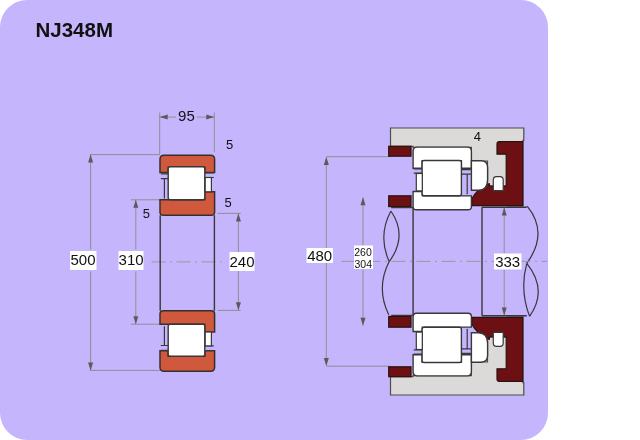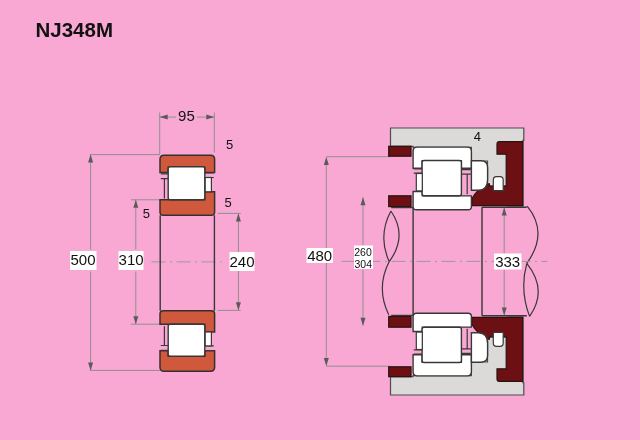--- a/index.html
+++ b/index.html
@@ -1,16 +1,16 @@
 <!DOCTYPE html>
 <html><head>
 <meta charset="utf-8">
 <style>
 html,body{margin:0;padding:0;background:#fff;}
-#page{position:relative;width:640px;height:440px;background:#f9a8d4;font-family:"Liberation Sans",sans-serif;}
+#page{position:relative;width:548px;height:440px;background:#c4b5fd;font-family:"Liberation Sans",sans-serif;border-radius:27px;}
 svg{position:absolute;top:0;left:0;}
 text{font-family:"Liberation Sans",sans-serif;fill:#111;}
 .dim{stroke:#8f8f8f;stroke-width:1;fill:none;}
 .cl{stroke:#9a9a9a;stroke-width:1;fill:none;}
 .arr{fill:#5a5a5a;stroke:none;}
 .org{fill:#d0583c;stroke:#35302c;stroke-width:1.5;}
 .wht{fill:#ffffff;stroke:#383838;stroke-width:1.4;}
 .dk{stroke:#383838;stroke-width:1.4;fill:none;}
 .mar{fill:#6c1013;stroke:#2a1210;stroke-width:1.2;}
 .hsg{fill:#dbdad8;stroke:#4d4d4d;stroke-width:1.2;}

